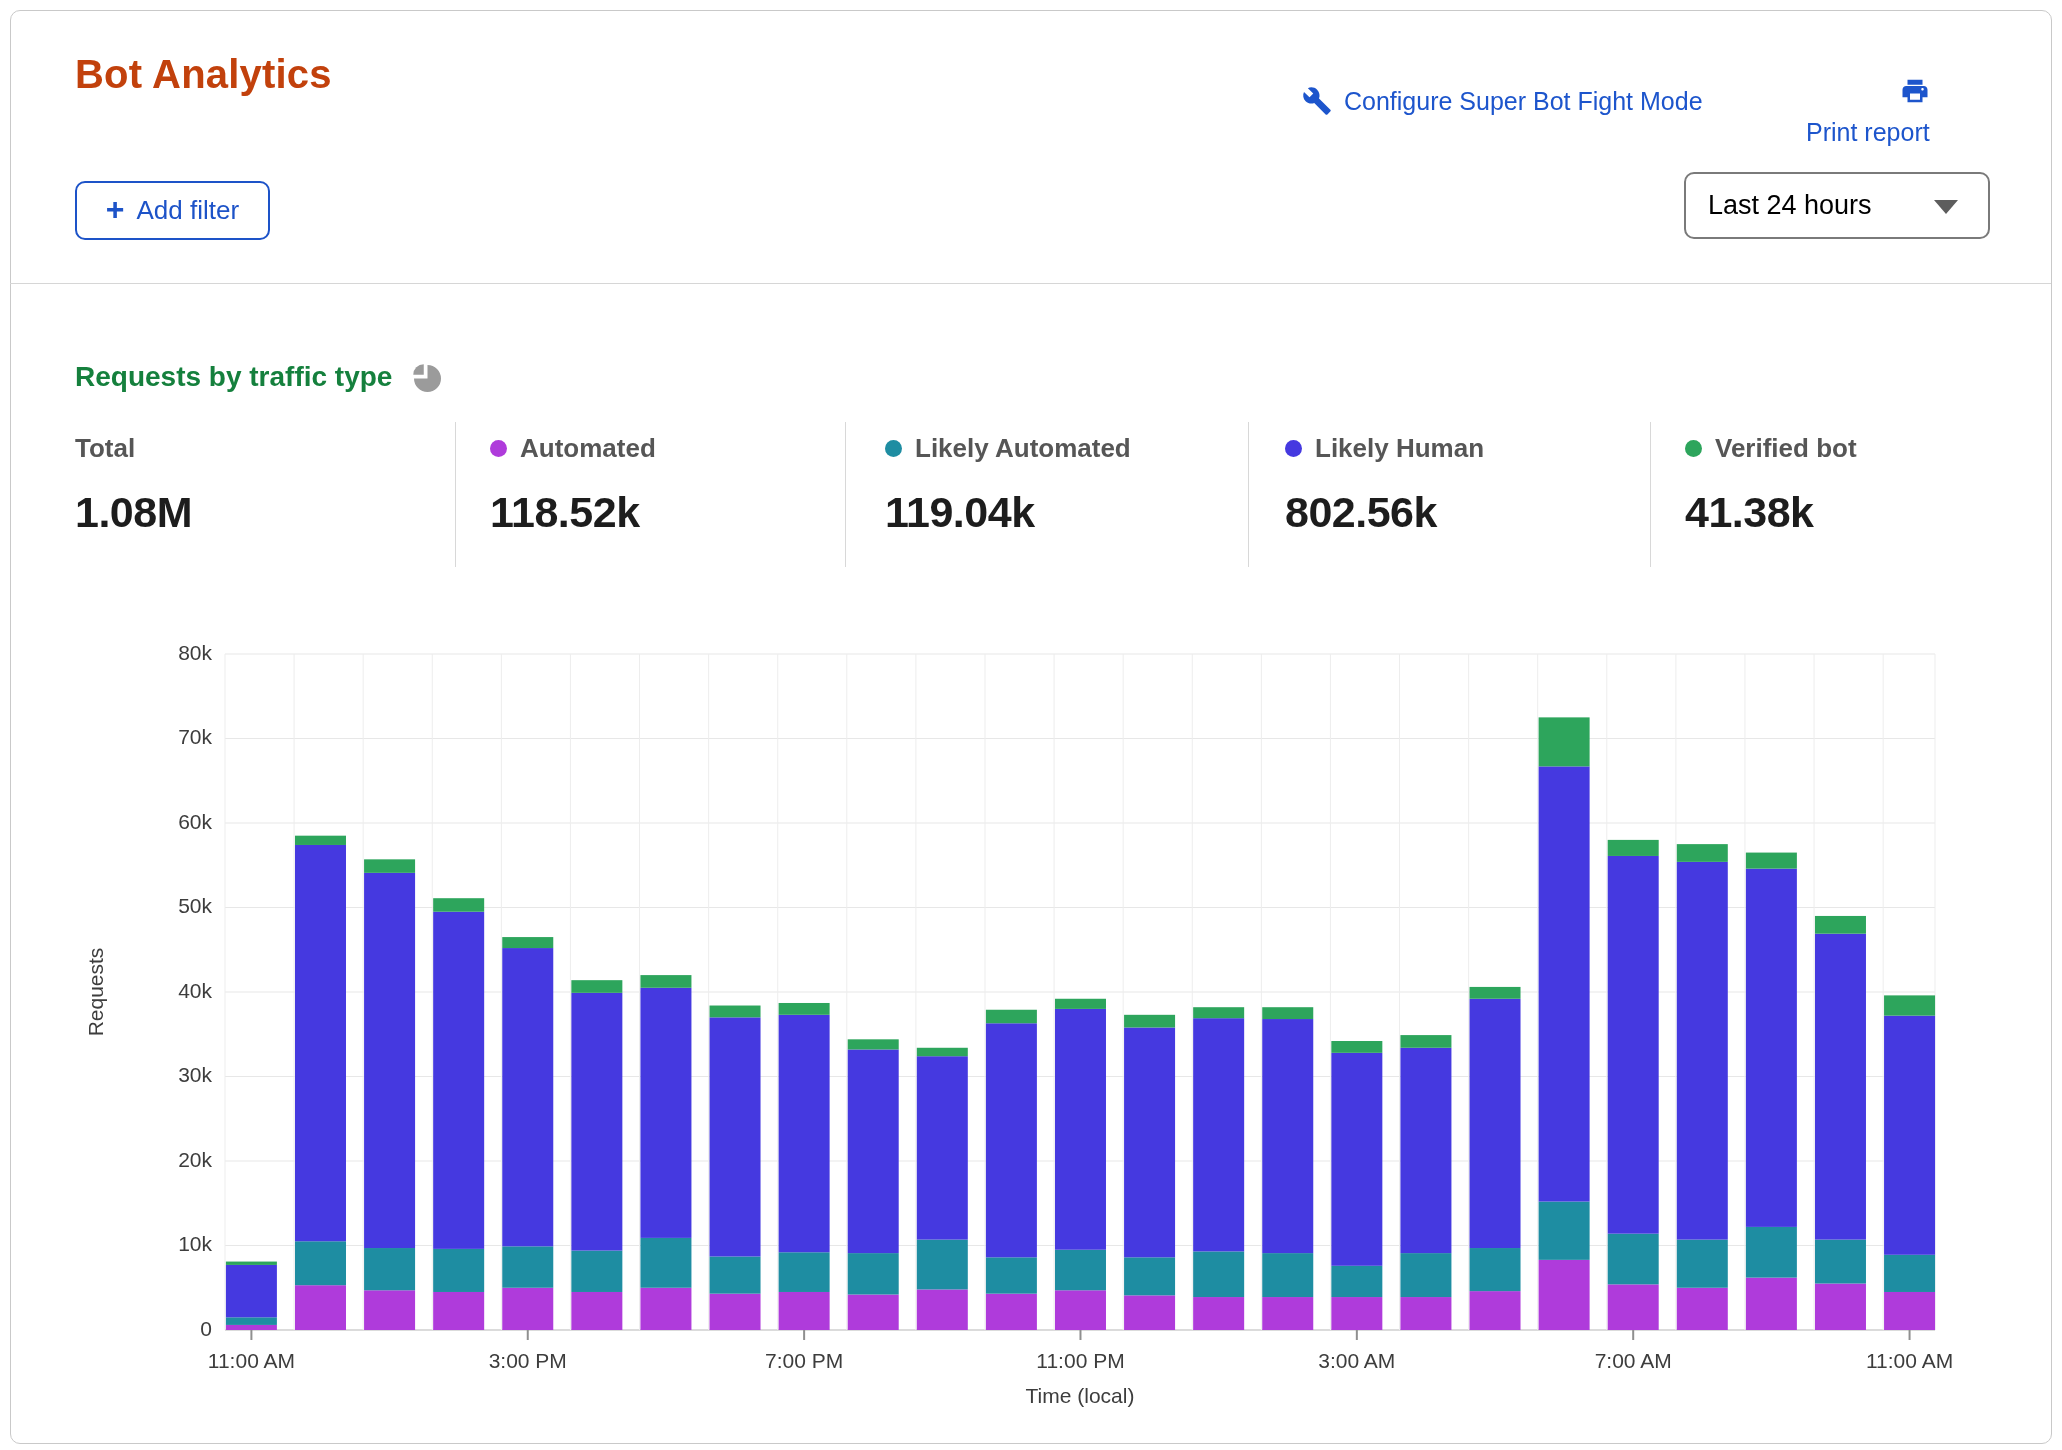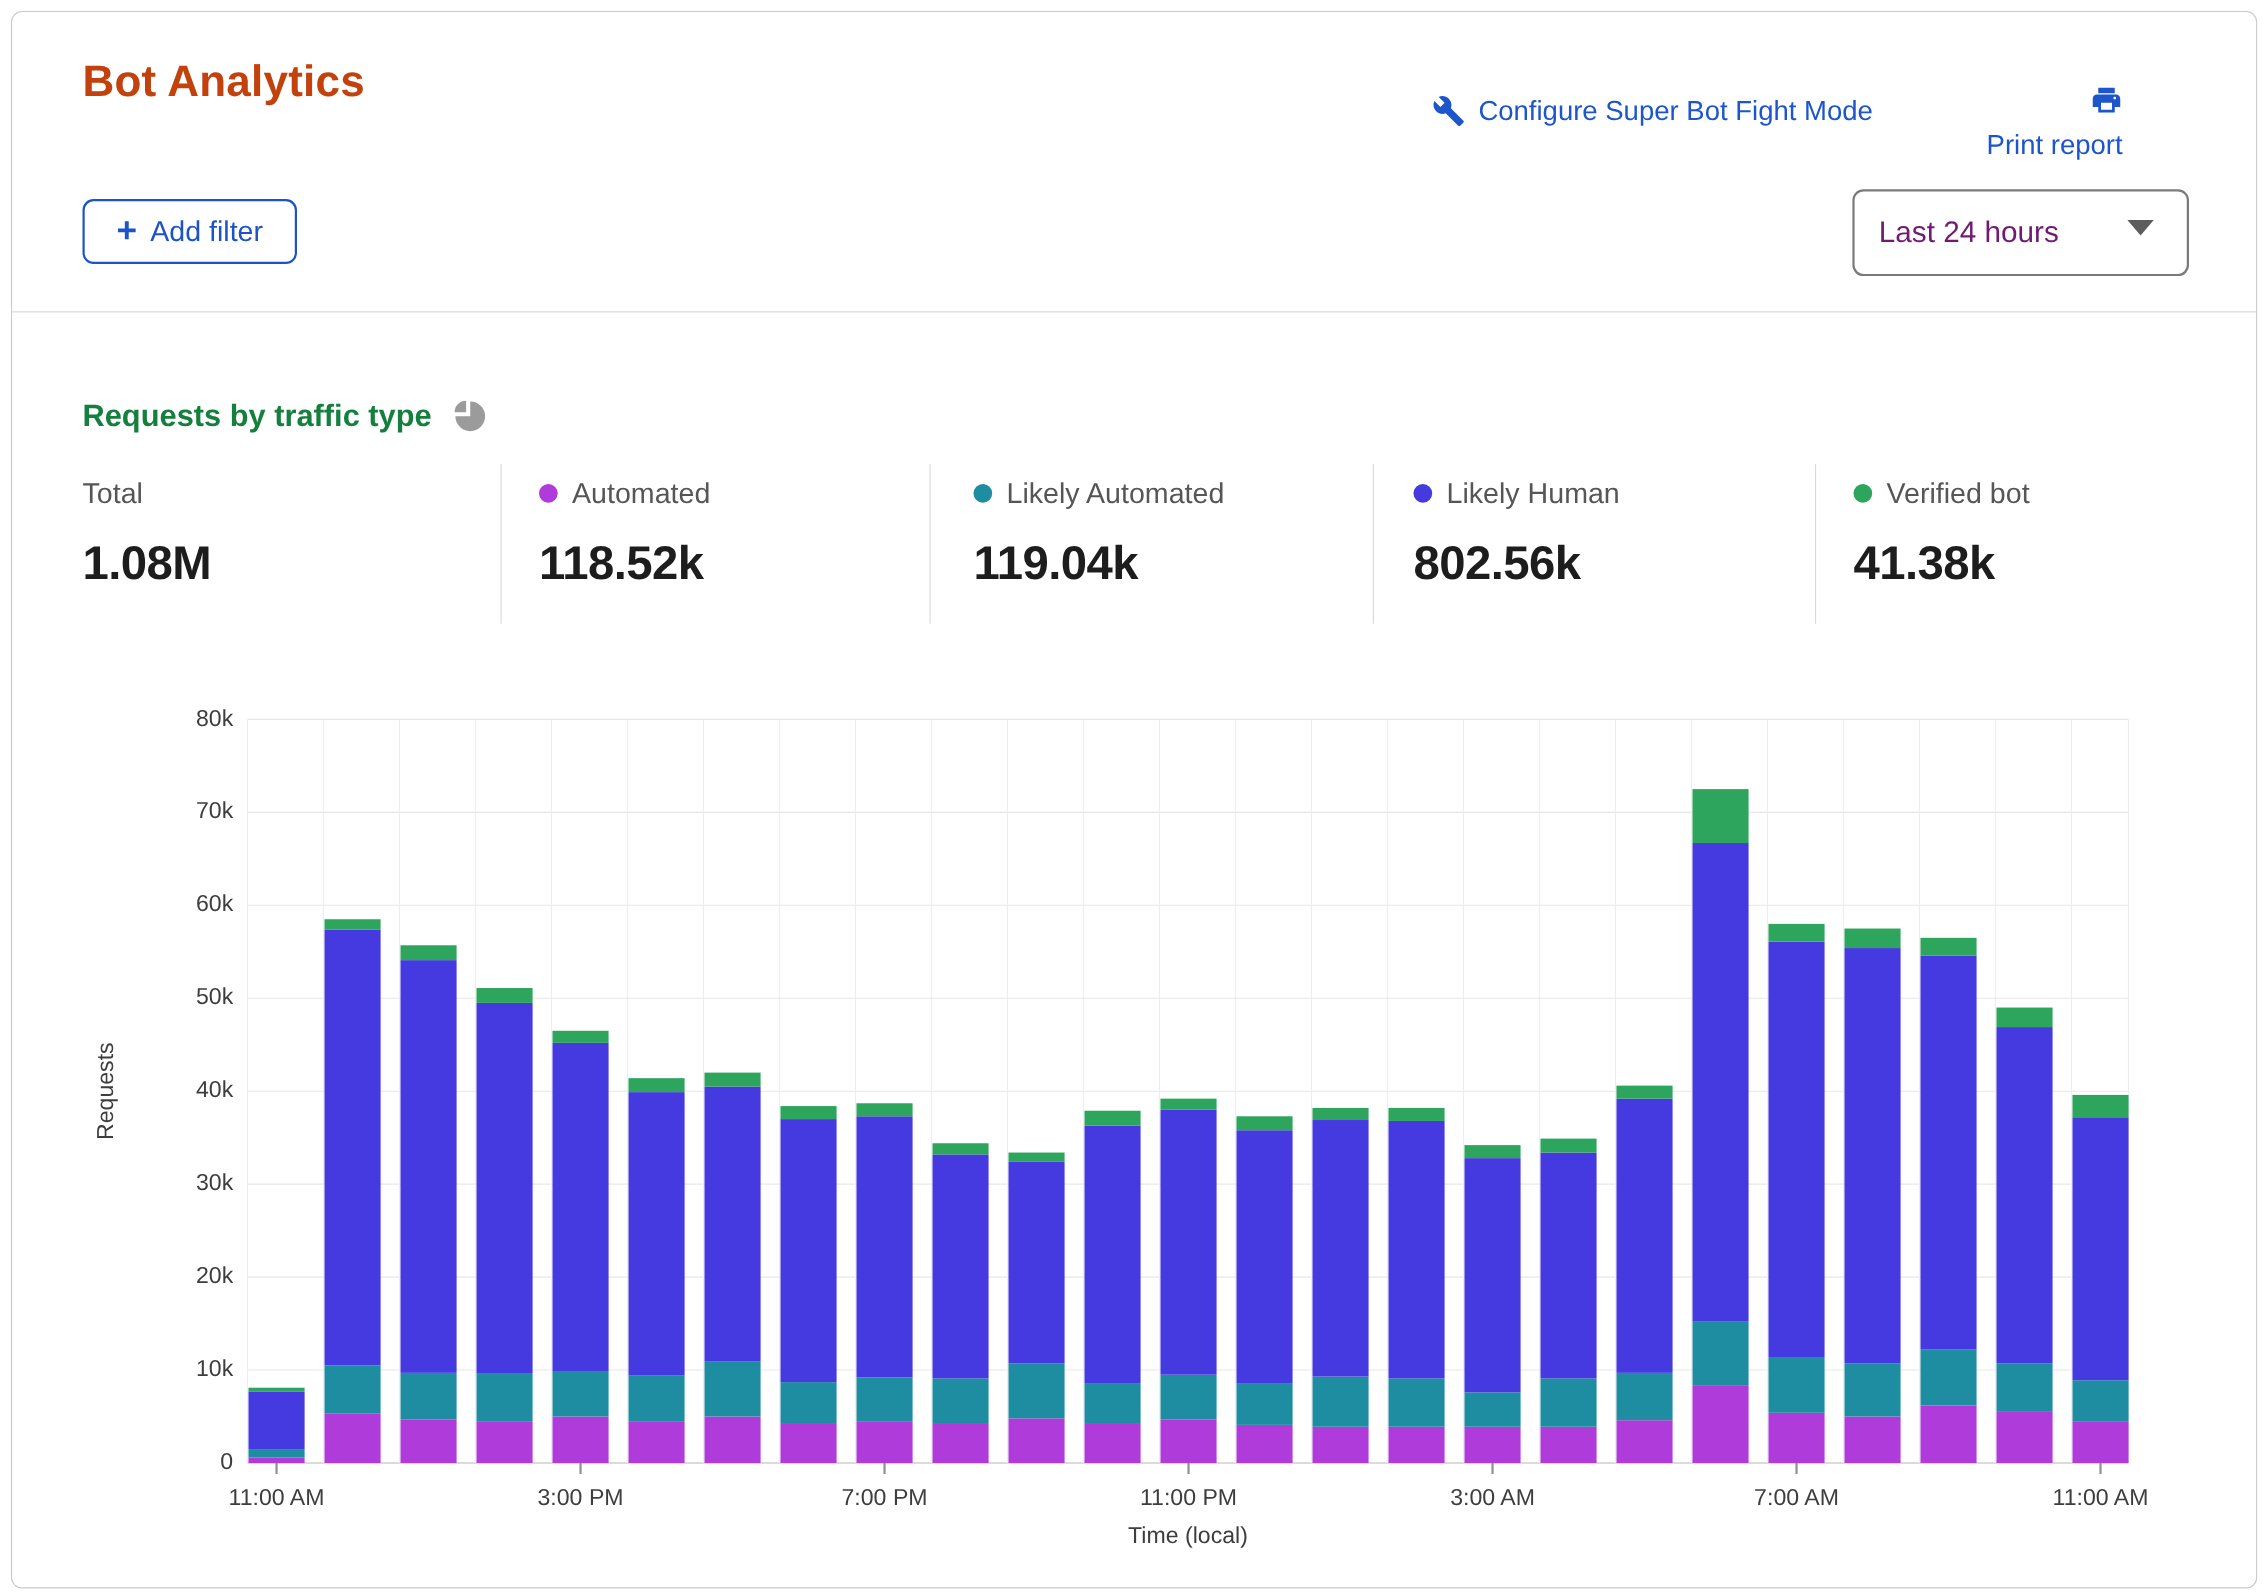--- a/index.html
+++ b/index.html
@@ -21,36 +21,36 @@
   }
   .hdr-link svg{display:block;}
   .add-filter-btn{
     left:75px;top:181px;width:195px;height:59px;box-sizing:border-box;
     border:2px solid #1d53c8;border-radius:10px;background:#fff;
     display:flex;align-items:center;justify-content:center;gap:12px;
     color:#1d53c8;font-size:26px;cursor:pointer;
   }
   .add-filter-btn .plus{font-size:32px;font-weight:600;line-height:1;margin-top:-3px;}
   .time-select{
-    left:1684px;top:172px;width:306px;height:79px;box-sizing:border-box;
+    left:1684px;top:172px;width:306px;height:67px;box-sizing:border-box;
     border:2px solid #7a7a7a;border-radius:10px;background:#fff;
-    display:flex;align-items:center;color:#701a75;font-size:27px;
+    display:flex;align-items:center;color:#000000;font-size:27px;
     padding:0 34px 0 22px;cursor:pointer;
   }
   .time-select .chevron{
     position:absolute;right:30px;top:26px;width:0;height:0;
     border-left:12px solid transparent;border-right:12px solid transparent;
     border-top:14px solid #5d5d5d;
   }
   .hdr-divider{left:10px;top:283px;width:2041px;height:1px;background:#d6d6d6;}
   .section-title-row{left:75px;top:355px;display:flex;align-items:center;gap:16px;}
   .section-title{font-size:28px;font-weight:700;color:#15803d;}
   .stats-divider{top:422px;width:1px;height:145px;background:#d8d8d8;}
   .stat-col{top:430px;}
-  .stat-label-row{display:flex;align-items:center;gap:13px;height:36px;}
+  .stat-label-row{display:flex;align-items:center;gap:13px;height:36px;font-weight:bold;}
   .stat-dot{width:17px;height:17px;border-radius:50%;}
   .stat-label{font-size:26px;color:#565656;}
   .stat-value{font-size:43px;font-weight:700;color:#1d1d1d;margin-top:22px;letter-spacing:-.5px;}
   #chart-wrap{left:0;top:600px;width:2062px;height:850px;}
   #chart-svg text{font-family:"Liberation Sans", sans-serif;}
 </style>
 </head>
 <body>
 
 <div class="card"></div>

